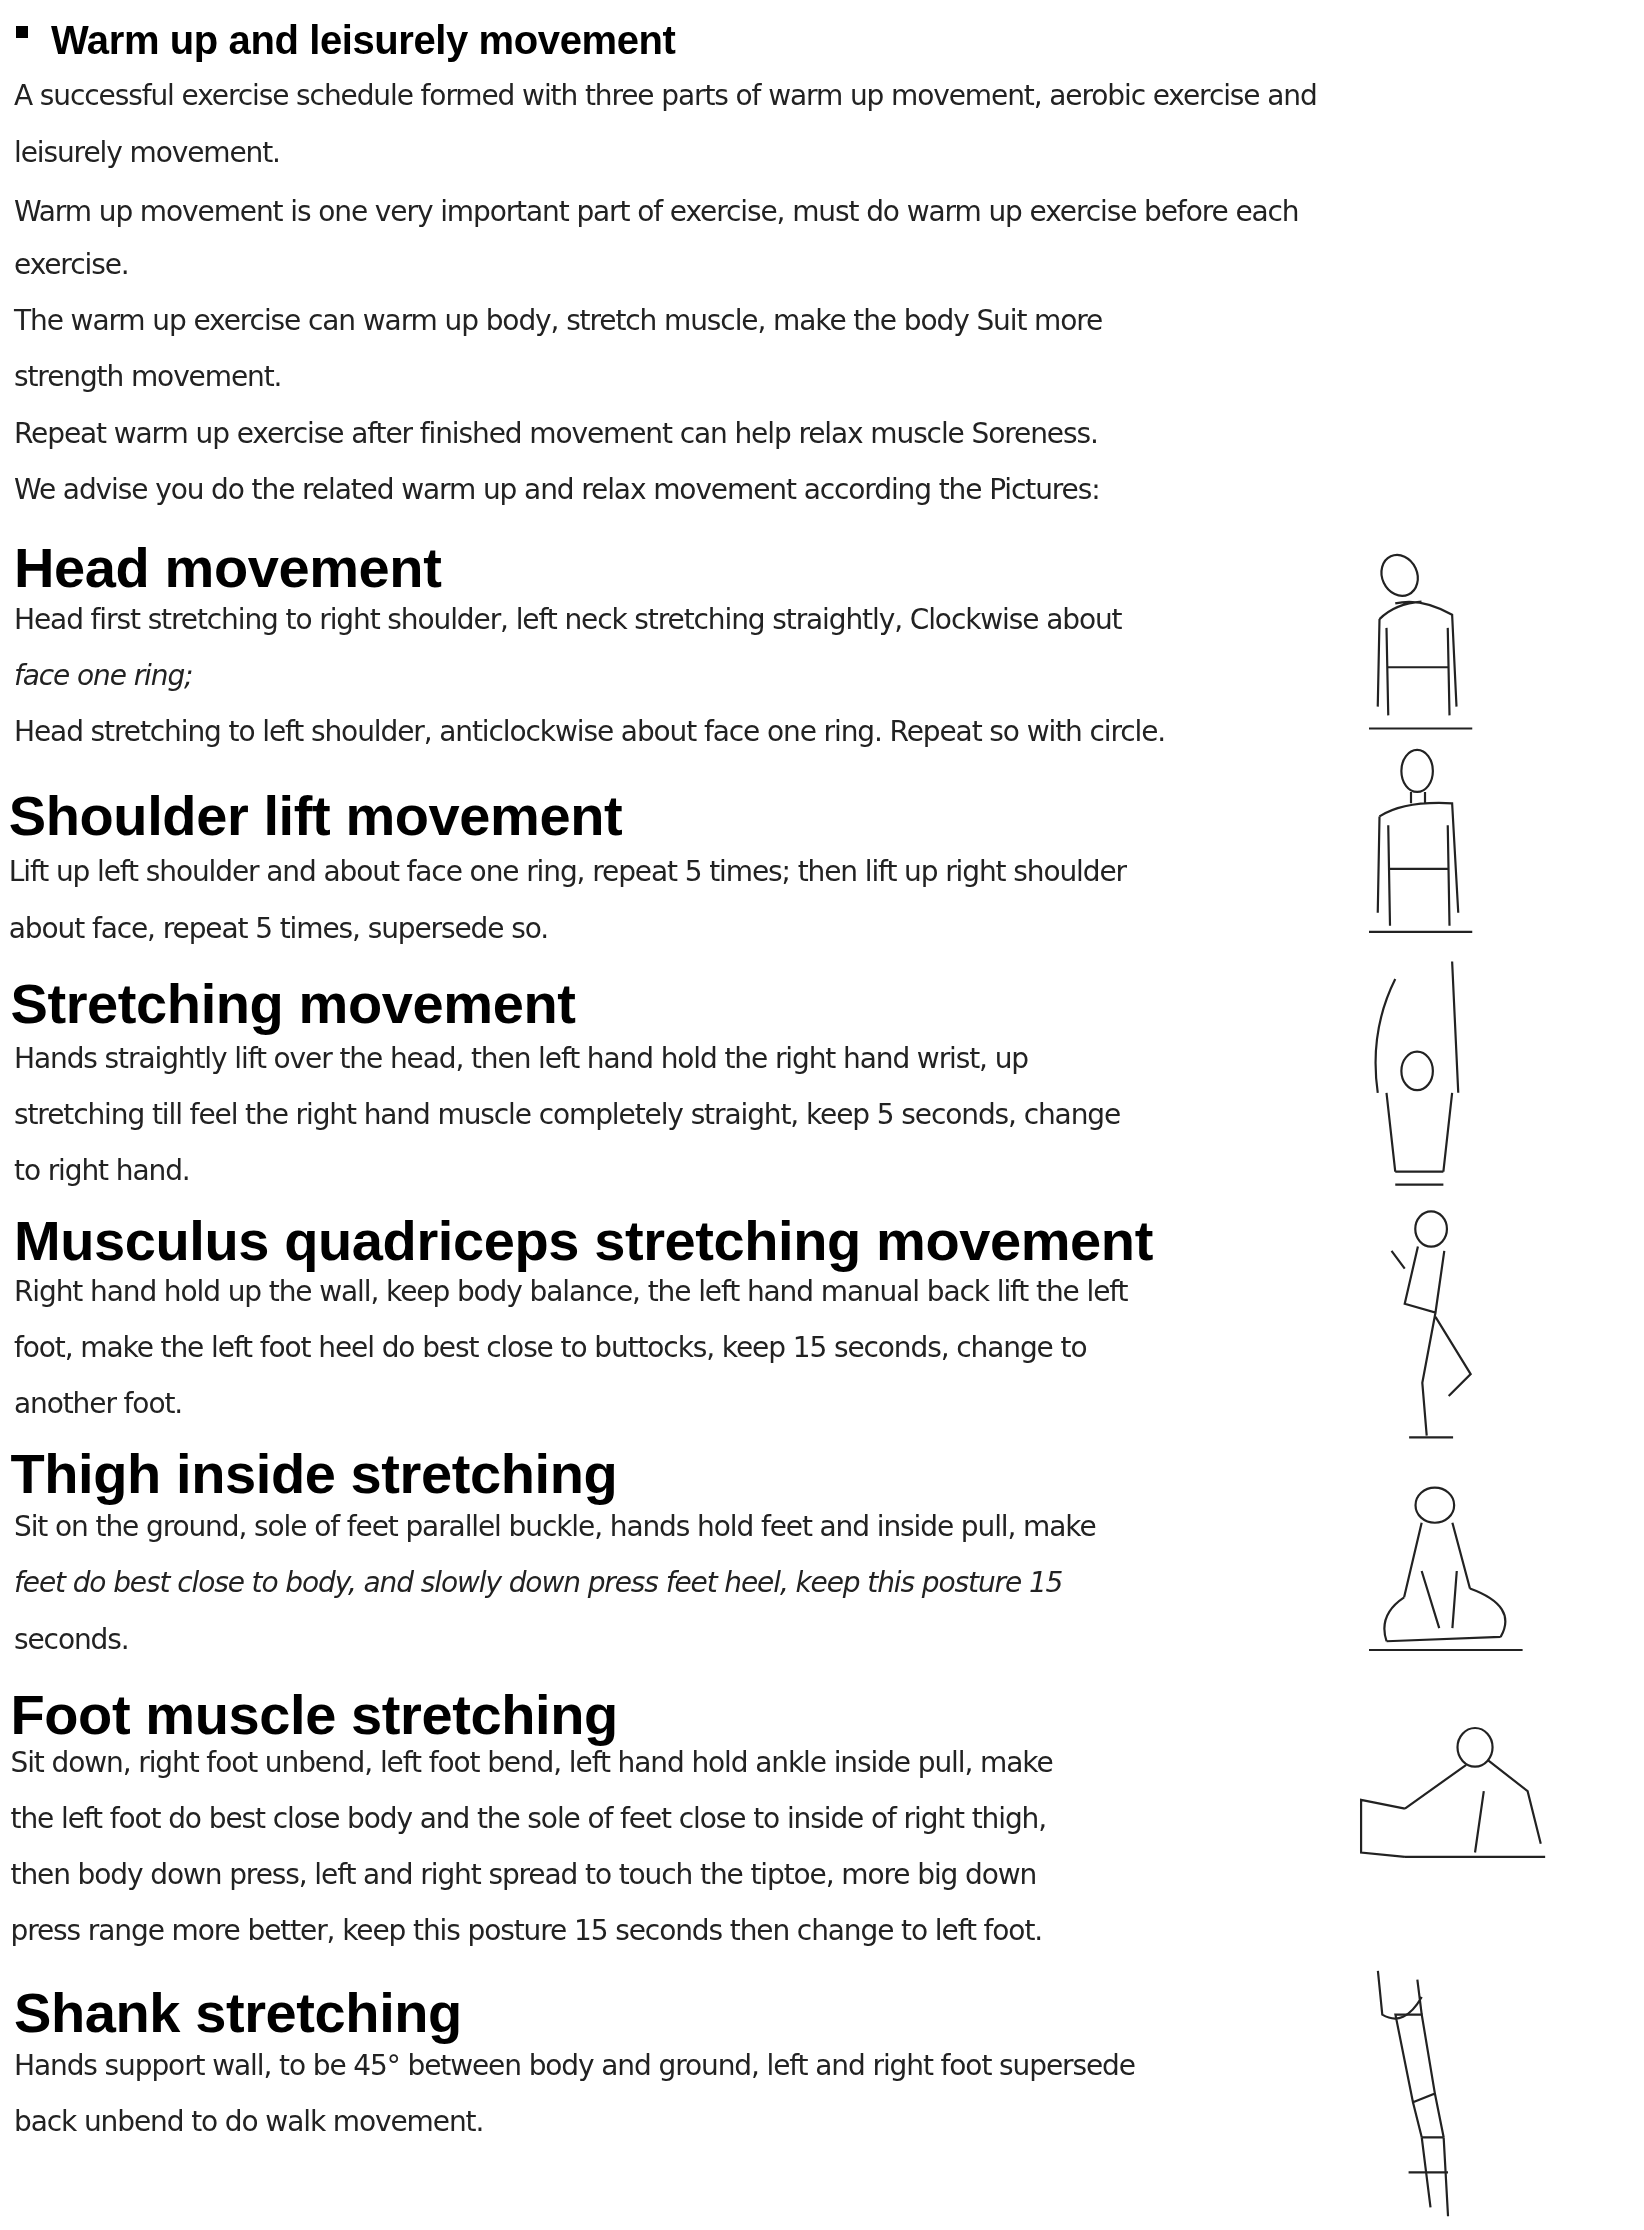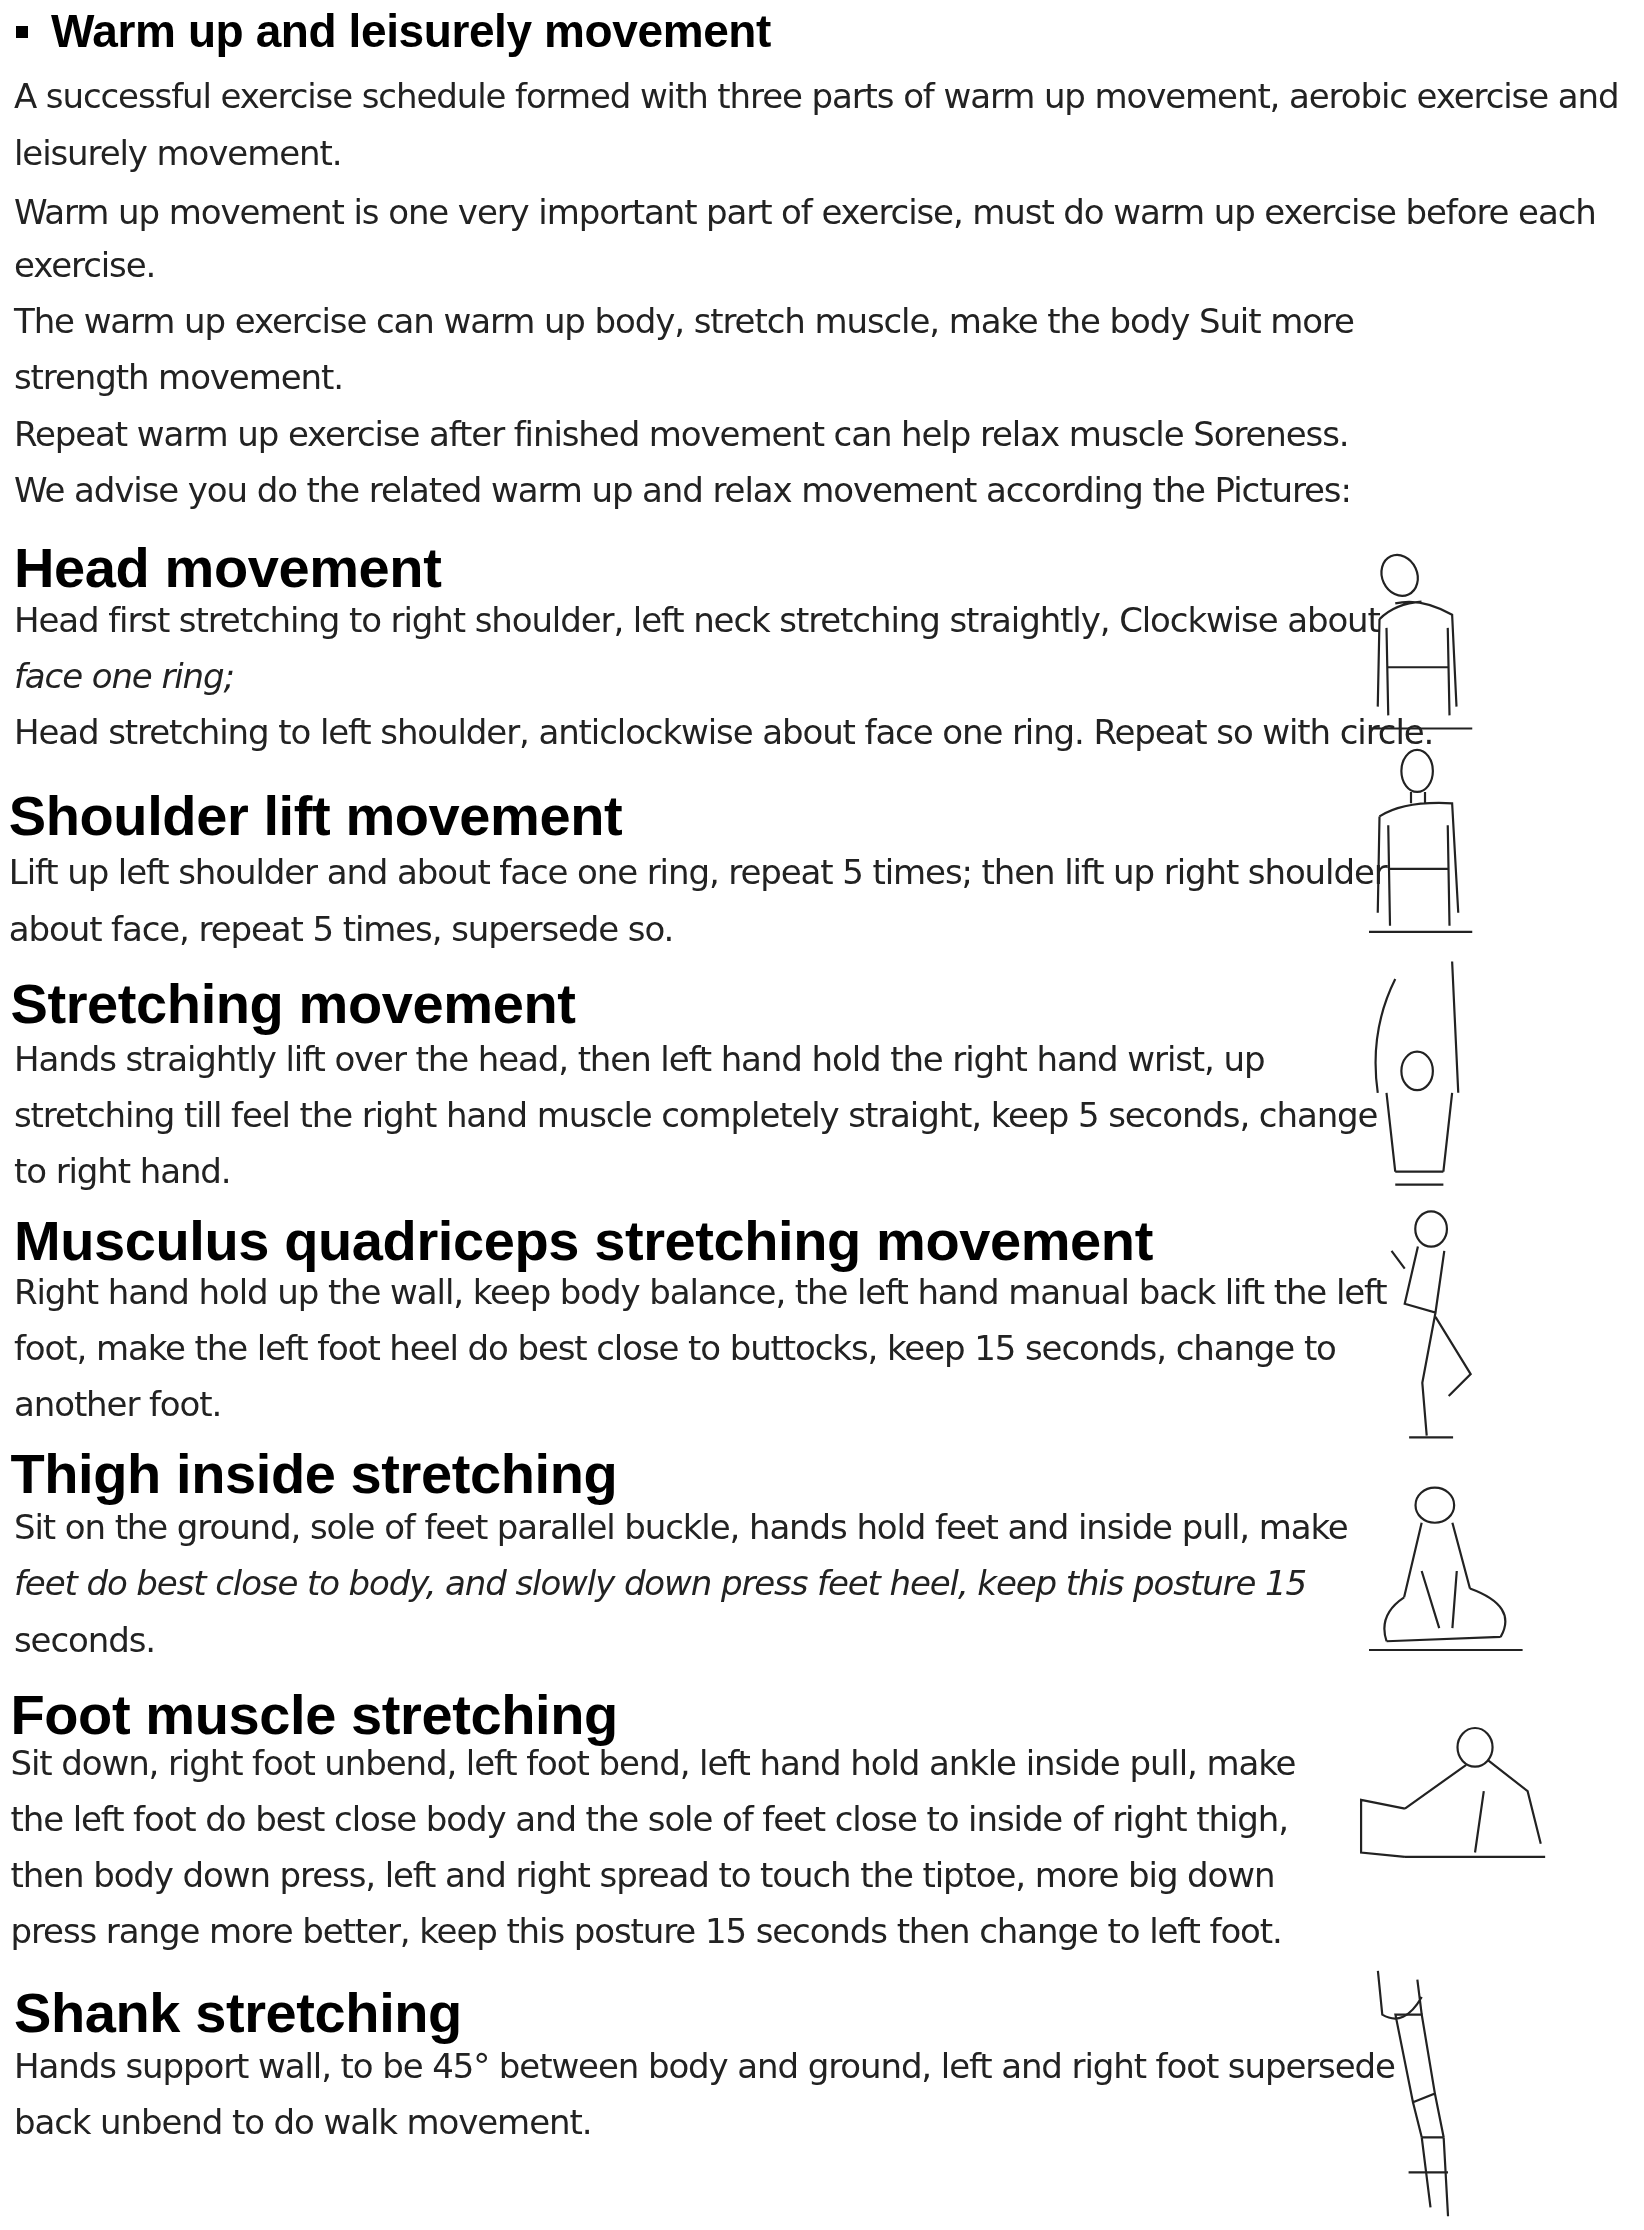--- a/index.html
+++ b/index.html
@@ -1,27 +1,27 @@
 <!DOCTYPE html>
 <html style="font-size:14px"><head>
 <meta charset="utf-8">
 <style>
   html,body{margin:0;padding:0;background:#ffffff;}
   body{width:1644px;height:2231px;position:relative;overflow:hidden;color:#1a1a1a;font-family:"Liberation Sans",sans-serif;}
   .h{position:absolute;font-family:"Liberation Sans",sans-serif;font-weight:bold;color:#000;font-size:56px;letter-spacing:-0.4px;white-space:nowrap;}
-  .p{position:absolute;font-family:"DejaVu Sans",sans-serif;font-size:34px;color:#222;line-height:56px;letter-spacing:-1.1px;white-space:nowrap;}
+  .p{position:absolute;font-family:"DejaVu Sans",sans-serif;font-size:28px;color:#222;line-height:56px;letter-spacing:-1.1px;white-space:nowrap;}
   .bullet{position:absolute;left:16px;top:26px;width:12.3px;height:12.3px;background:#000;}
   .fig{position:absolute;}
   .fig svg{width:100%;height:100%;}
 </style>
 </head>
 <body>
 
 <div class="bullet"></div>
-<div class="h" style="left:51px;top:4px;font-size:46px;">Warm up and leisurely movement</div>
+<div class="h" style="left:51px;top:18px;font-size:40px;">Warm up and leisurely movement</div>
 
 <div>
   <div class="p" style="left:14px;top:68px;">A successful exercise schedule formed with three parts of warm up movement, aerobic exercise and</div>
   <div class="p" style="left:14px;top:125px;text-align:center;">leisurely movement.</div>
   <div class="p" style="left:14px;top:184px;">Warm up movement is one very important part of exercise, must do warm up exercise before each</div>
   <div class="p" style="left:14px;top:237px;">exercise.</div>
   <div class="p" style="left:14px;top:293px;">The warm up exercise can warm up body, stretch muscle, make the body  Suit more</div>
   <div class="p" style="left:14px;top:349px;">strength movement.</div>
   <div class="p" style="left:14px;top:406px;">Repeat warm up exercise after finished movement can help relax muscle  Soreness.</div>
   <div class="p" style="left:14px;top:462px;">We advise you do the related warm up and relax movement according the Pictures:</div>

